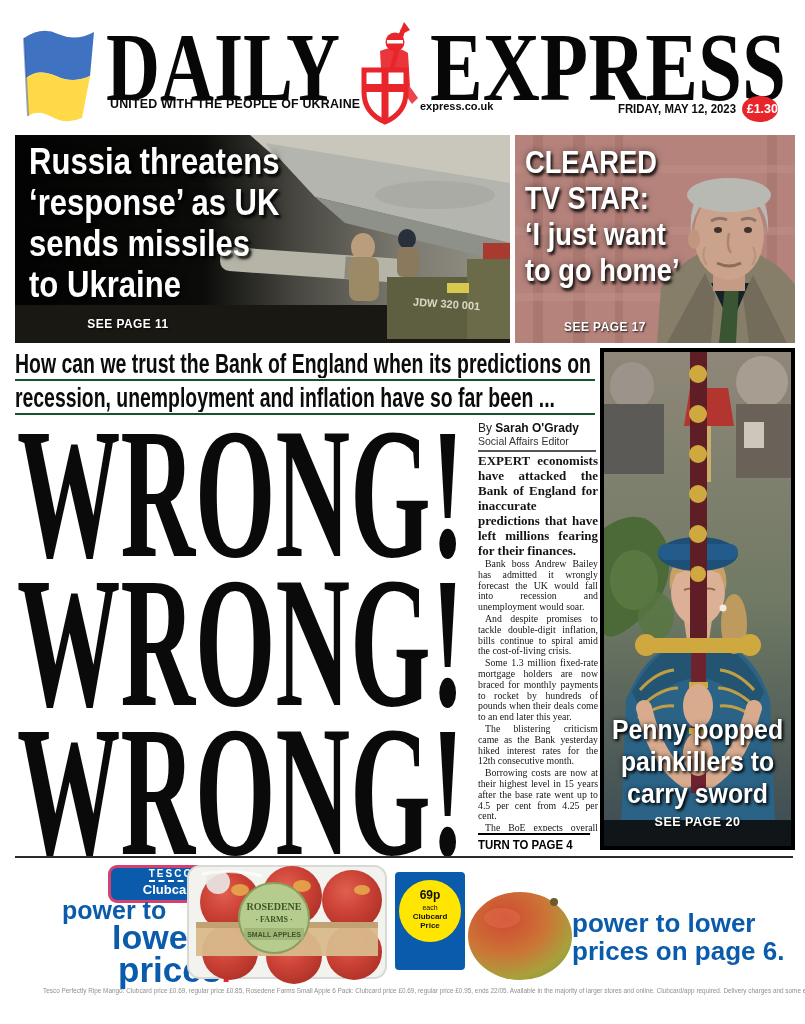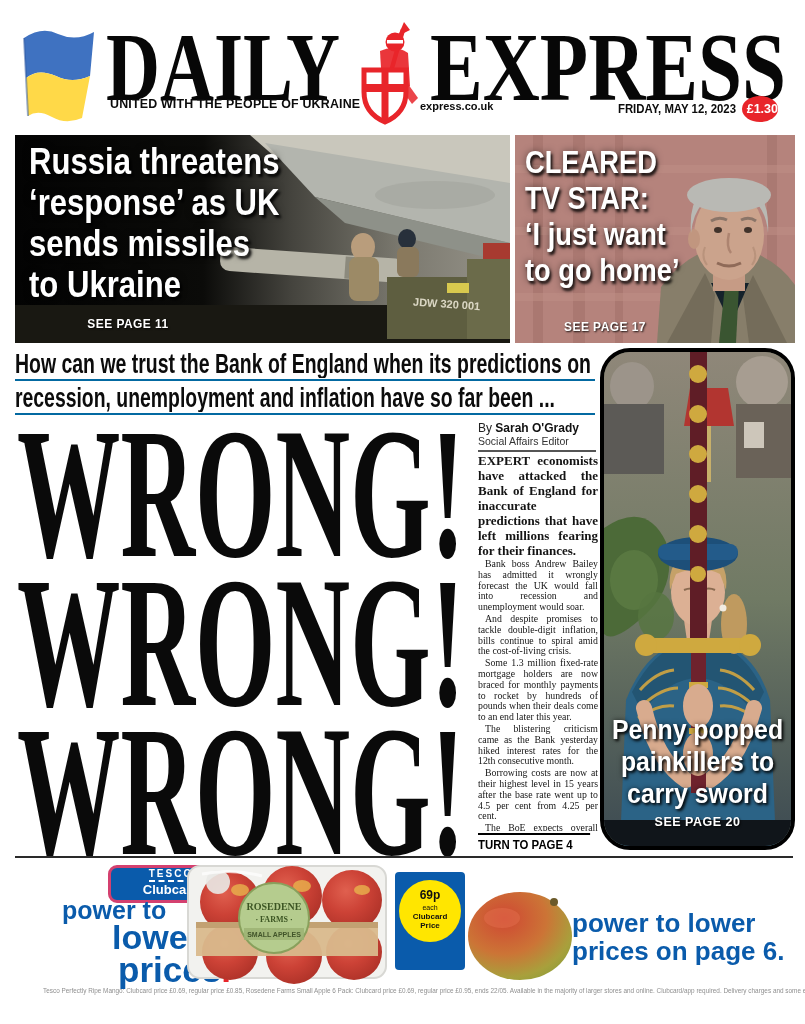--- a/index.html
+++ b/index.html
@@ -15,21 +15,21 @@
                font-size:12.5px;line-height:26px;text-align:right;}
   
   .photo-panel{overflow:hidden;background:#000;}
   .tl-head{color:#fff;font-weight:bold;font-size:37px;line-height:41px;transform:scaleX(.84);
            text-shadow:3px 3px 3px rgba(0,0,0,.9),0 0 8px rgba(0,0,0,.55);white-space:nowrap;}
   .tr-head{color:#fff;font-weight:bold;font-size:31px;line-height:36px;transform:scaleX(.88);
            text-shadow:2px 3px 3px rgba(0,0,0,.85),0 0 8px rgba(0,0,0,.5);white-space:nowrap;}
   .see-page{color:#fff;font-weight:bold;font-size:13px;text-align:center;letter-spacing:.5px;
             text-shadow:1px 1px 2px rgba(0,0,0,.9);transform:scaleX(.92);}
   
-  .strap-line{border-bottom:2px solid #0369a1;height:31px;}
+  .strap-line{border-bottom:2px solid #14532d;height:31px;}
   
   .byline{font-size:12px;color:#222;}
   .byline b{color:#111;}
   .byline-role{font-size:10.5px;color:#333;}
   .byline-rule{border-top:2px solid #555;width:118px;}
   .article{width:120px;text-align:justify;font-family:"Liberation Serif",serif;color:#141414;overflow:hidden;}
   .article p{margin:0;}
   .article .lede{font-weight:bold;font-size:13px;line-height:15px;}
   .article .bodyp{font-size:9.8px;line-height:10.8px;text-indent:7px;margin-top:1px;}
   .turn-ref{border-top:2px solid #000;font-weight:bold;font-size:12px;padding-top:3px;color:#000;
@@ -227,21 +227,21 @@
     <p class="bodyp">Bank boss Andrew Bailey has admitted it wrongly forecast the UK would fall into recession and unemployment would soar.</p>
     <p class="bodyp">And despite promises to tackle double-digit inflation, bills continue to spiral amid the cost-of-living crisis.</p>
     <p class="bodyp">Some 1.3 million fixed-rate mortgage holders are now braced for monthly payments to rocket by hundreds of pounds when their deals come to an end later this year.</p>
     <p class="bodyp">The blistering criticism came as the Bank yesterday hiked interest rates for the 12th consecutive month.</p>
     <p class="bodyp">Borrowing costs are now at their highest level in 15 years after the base rate went up to 4.5 per cent from 4.25 per cent.</p>
     <p class="bodyp">The BoE expects overall inflation – the rate at which</p>
   </div>
 
   <div class="abs turn-ref" style="left:478px;top:833px;width:118px;">TURN TO PAGE 4</div>
 
-  <div class="abs side-img" style="left:600px;top:348px;width:187px;height:494px;border-radius:30px;">
+  <div class="abs side-img" style="left:600px;top:348px;width:187px;height:494px;">
     <svg class="abs" style="left:0;top:0;" width="187" height="494" viewBox="0 0 187 494">
       <defs>
         <linearGradient id="pg" x1="0" y1="0" x2="0" y2="1">
           <stop offset="0" stop-color="#8f8779"></stop>
             <stop offset=".5" stop-color="#707a64"></stop>
             <stop offset="1" stop-color="#3c4a52"></stop>
         </linearGradient>
       </defs>
       <rect width="187" height="494" fill="url(#pg)"></rect>
       <ellipse cx="28" cy="34" rx="22" ry="24" fill="#9c948a"></ellipse>

